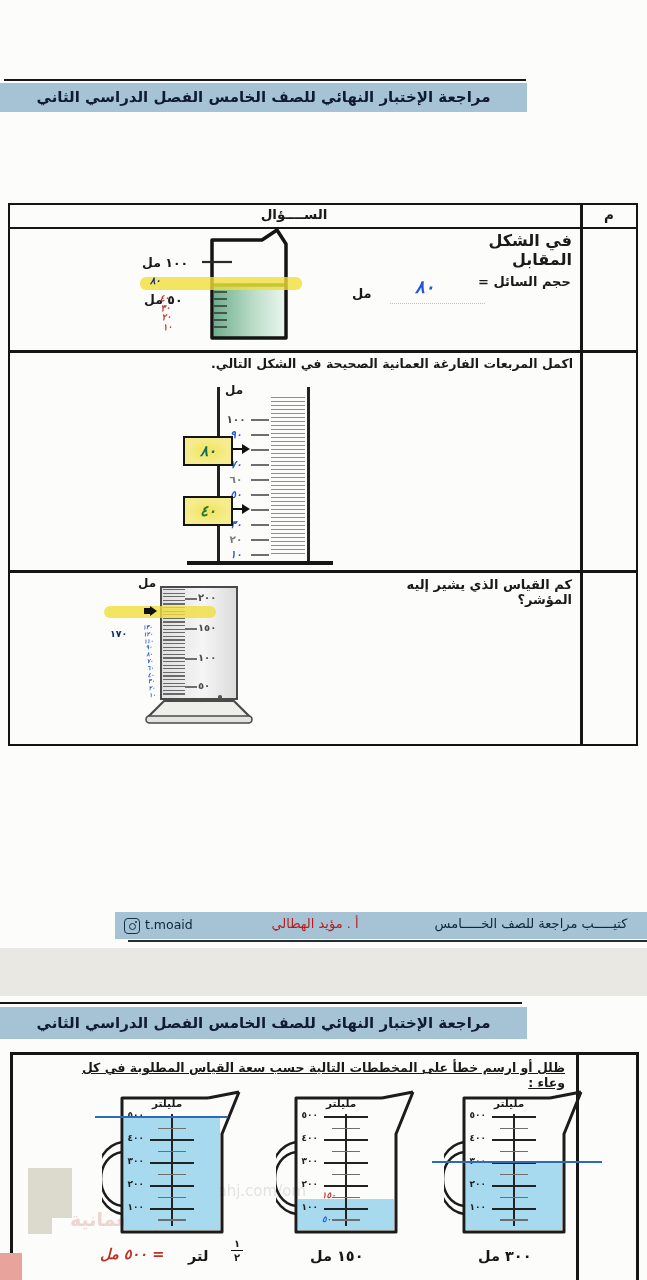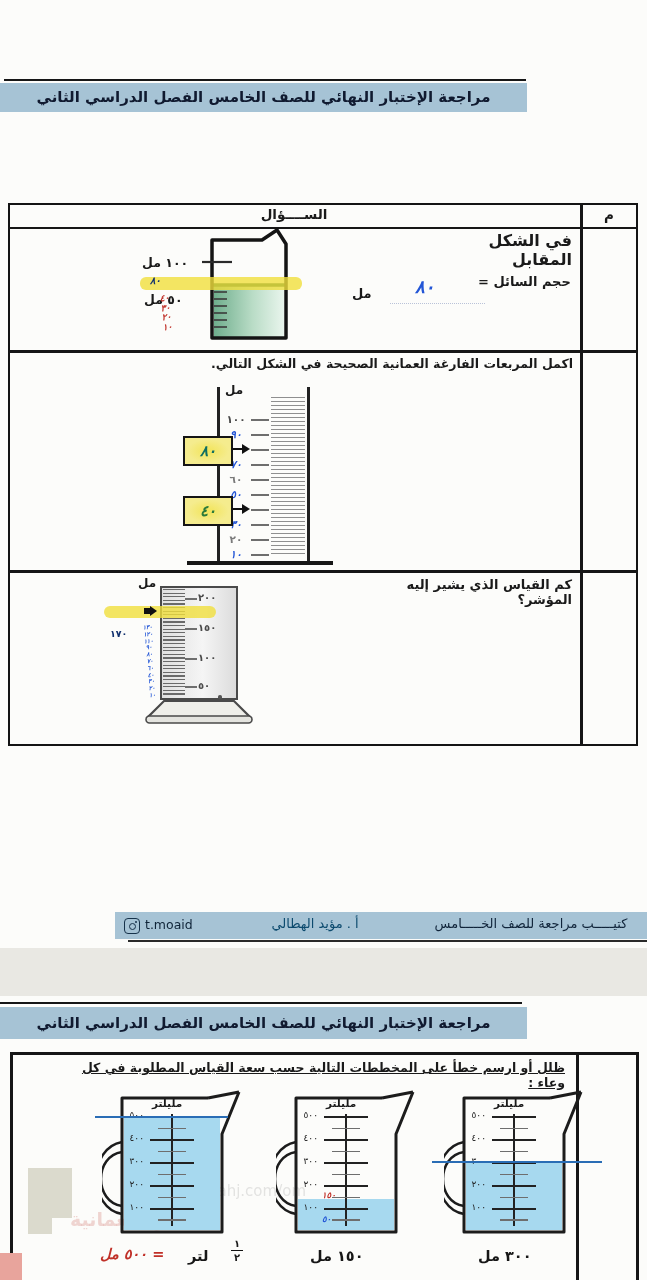--- a/index.html
+++ b/index.html
@@ -21,21 +21,21 @@
   .hw-green{color:#2a7a3a;font-style:italic;font-weight:bold;}
   .ruler{background:repeating-linear-gradient(to bottom,#8f8f8f 0 1.4px,rgba(0,0,0,0) 1.4px 4px);}
   .ruler2{background:repeating-linear-gradient(to bottom,#6a6a6a 0 1.2px,rgba(0,0,0,0) 1.2px 3.6px);}
   .ybox{border:2.5px solid #151515;background:radial-gradient(closest-side,#f2e458,#f5ec8e 90%);
         display:flex;align-items:center;justify-content:center;}
   .arrow-line{background:#111;}
   .tri-r{width:0;height:0;border-top:5px solid rgba(0,0,0,0);border-bottom:5px solid rgba(0,0,0,0);border-left:8px solid #111;}
   .hl{background:rgba(240,222,60,.8);border-radius:6px;}
   .water{background:#a7d9ef;}
   .jug-label{font-weight:bold;font-size:14.5px;color:#161616;}
-  .scale-num{font-weight:normal;font-size:9px;color:#222;}
+  .scale-num{font-weight:bold;font-size:9px;color:#222;}
   .wm{pointer-events:none;}
 </style>
 </head>
 <body>
 
 <div class="canvas">
 
   <div class="ab page" style="left:0;top:0;width:647px;height:948px;"></div>
 
   <div class="ab boxline" style="left:4px;top:79px;width:522px;height:2.2px;"></div>
@@ -179,21 +179,21 @@
       <rect x="2" y="17" width="106" height="7" rx="3.5" fill="#e4e4df" stroke="#4a4a4a" stroke-width="1.6"></rect>
     </svg>
   </div>
 
   <div class="ab bluebar" style="left:115px;top:912px;width:532px;height:27px;"></div>
   <div class="ab" style="left:124px;top:918px;width:14px;height:14px;border:1.6px solid #16324a;border-radius:4px;">
     <div class="ab" style="left:3.5px;top:3.5px;width:5px;height:5px;border:1.5px solid #16324a;border-radius:50%;"></div>
     <div class="ab" style="left:9.5px;top:1.5px;width:2px;height:2px;background:#16324a;border-radius:50%;"></div>
   </div>
   <div class="ab" style="left:145px;top:917px;font-size:12.5px;color:#0f2438;">t.moaid</div>
-  <div class="ab rtl" style="left:255px;top:916px;width:120px;text-align:center;font-size:13px;color:#0c4a6e;">أ . مؤيد الهطالي</div>
+  <div class="ab rtl" style="left:255px;top:916px;width:120px;text-align:center;font-size:13px;color:#b91c1c;">أ . مؤيد الهطالي</div>
   <div class="ab rtl" style="left:425px;top:916px;width:212px;text-align:center;font-size:13px;color:#10243a;">كتيـــــب مراجعة للصف الخـــــامس</div>
   <div class="ab" style="left:128px;top:940px;width:519px;height:2px;background:#2a2a2a;"></div>
 
   <div class="ab page" style="left:0;top:996px;width:647px;height:284px;"></div>
 
   <div class="ab boxline" style="left:0;top:1002px;width:522px;height:2.2px;"></div>
   <div class="ab bluebar rtl" style="left:0;top:1007px;width:527px;height:32px;line-height:32px;font-size:15px;">مراجعة الإختبار النهائي للصف الخامس الفصل الدراسي الثاني</div>
 
   <div class="ab boxline" style="left:10px;top:1052px;width:629px;height:2.5px;"></div>
   <div class="ab boxline" style="left:10px;top:1052px;width:2.5px;height:228px;"></div>

